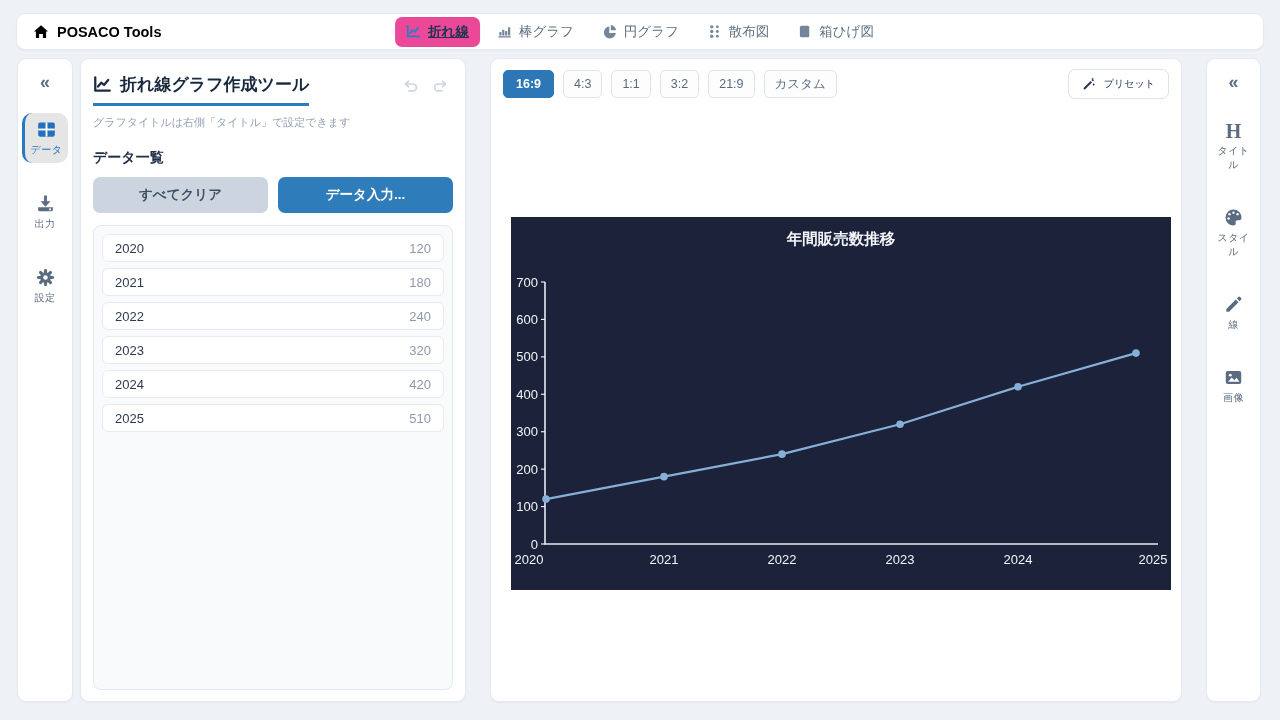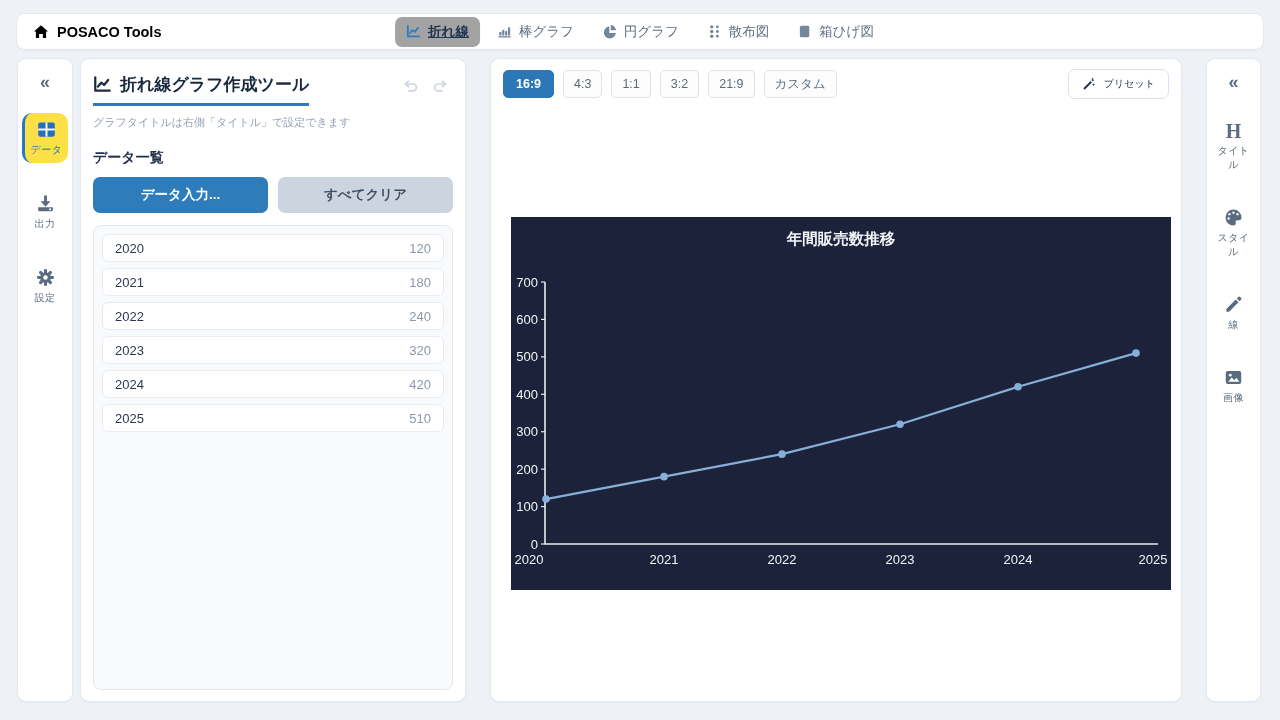--- a/index.html
+++ b/index.html
@@ -8,32 +8,32 @@
 
   .card { background:#fff; border:1px solid #e5eaf1; border-radius:9px; box-shadow:0 1px 2px rgba(16,24,40,.04); position:absolute; }
 
   
   .header { left:16px; top:13px; width:1248px; height:37px; display:flex; align-items:center; }
   .brand { display:flex; align-items:center; gap:8px; padding-left:16px; color:#000000; font-weight:700; font-size:14.5px; cursor:pointer; background:none; border:none; }
   .brand .icn { width:16px; height:16px; display:inline-flex; }
   .tabs { position:absolute; left:50%; top:50%; transform:translate(-50%,-50%); display:flex; gap:6px; }
   .tab { display:flex; align-items:center; gap:7px; padding:6px 11px; border-radius:7px; border:none; background:transparent; font-size:13.5px; color:#5e6d80; font-family:inherit; cursor:pointer; }
   .tab .icn { width:15px; height:15px; display:inline-flex; color:#75859a; }
-  .tab.active { background:#a3a3a3; color:#20344f; font-weight:700;text-decoration:underline; }
+  .tab.active { background:#ec4899; color:#20344f; font-weight:700;text-decoration:underline; }
   .tab.active .icn { color:#2e7cc0; }
 
   
   .rail { top:58px; width:56px; height:644px; display:flex; flex-direction:column; align-items:center; }
   .rail.left { left:17px; }
   .rail.right { left:1206px; width:55px; }
   .collapse-btn { margin-top:14px; background:none; border:none; font-size:18px; font-weight:700; color:#5b6b85; cursor:pointer; line-height:1; }
   .rail-item { display:flex; flex-direction:column; align-items:center; gap:4px; background:none; border:none; color:#5b6b80; cursor:pointer; font-family:inherit; padding:7px 4px 6px; width:46px; border-radius:10px; }
   .rail-item .ricon { width:19px; height:19px; display:inline-flex; align-items:center; justify-content:center; }
   .rail-item .rlabel { font-size:10px; letter-spacing:.5px; }
-  .rail-item.active { background:#fde047; border-left:3px solid #2779c4; color:#2470bd; }
+  .rail-item.active { background:#e5e5e5; border-left:3px solid #2779c4; color:#2470bd; }
   .rail.left .rail-item { margin-top:24px; }
   .rail.left .rail-item.active { margin-top:22px; }
   .rail.right .rail-item { margin-top:23px; }
   .h-glyph { font-family:"Liberation Serif", serif; font-weight:700; font-size:20px; line-height:1; }
 
   
   .data-panel { left:80px; top:58px; width:386px; height:644px; padding:14px 12px 11px; display:flex; flex-direction:column; }
   .title-row { display:flex; align-items:flex-start; justify-content:space-between; }
   .panel-title { display:inline-flex; align-items:center; gap:8px; font-size:17px; font-weight:700; color:#18283d; border-bottom:3px solid #2e7cc0; padding-bottom:7px; }
   .panel-title .icn { width:19px; height:19px; display:inline-flex; color:#1d2b40; }
@@ -191,22 +191,22 @@
             </svg></span></button>
       <button><span class="icn"><svg viewBox="0 0 17 14" fill="none" stroke="currentColor" stroke-width="1.7" stroke-linecap="round" stroke-linejoin="round">
               <path d="M13 5H6a3.4 3.4 0 0 0 0 6.8h4"></path>
               <path d="M10.4 2.2 13.6 5l-3.2 2.8"></path>
             </svg></span></button>
     </div>
   </div>
   <p class="helper">グラフタイトルは右側「タイトル」で設定できます</p>
   <h2 class="list-heading">データ一覧</h2>
   <div class="btn-row">
+    <button class="btn secondary">すべてクリア</button>
     <button class="btn primary">データ入力...</button>
-    <button class="btn secondary">すべてクリア</button>
   </div>
   <div class="data-list" id="data-list">
       <div class="data-row">
         <span class="k">2020</span>
         <span class="v">120</span>
       </div>
       <div class="data-row">
         <span class="k">2021</span>
         <span class="v">180</span>
       </div>

